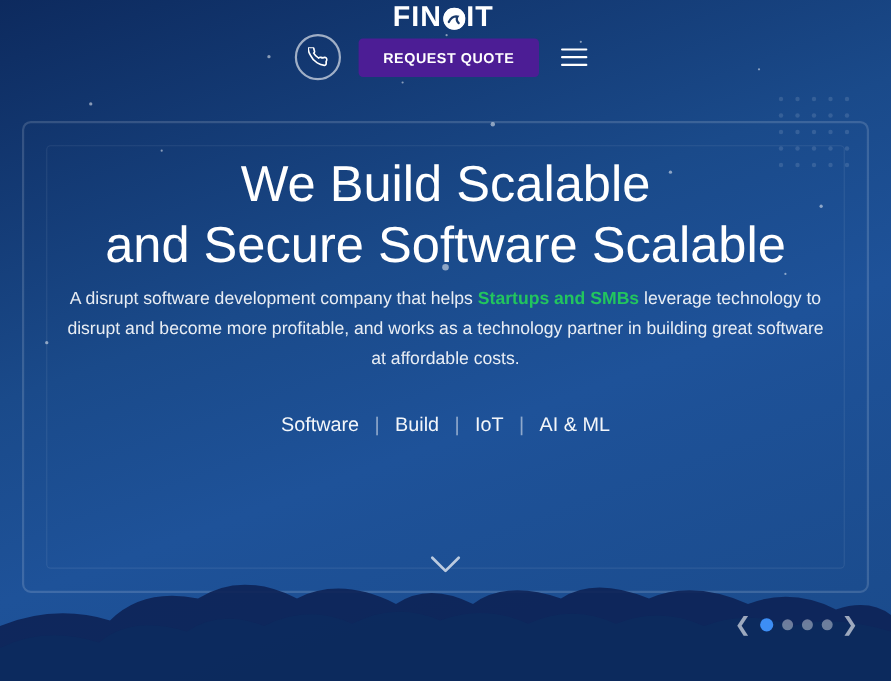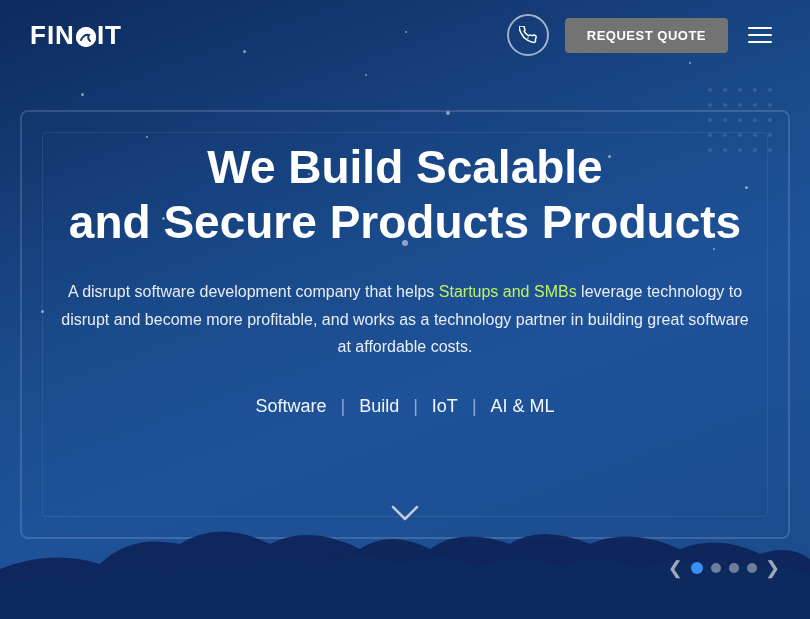--- a/index.html
+++ b/index.html
@@ -16,20 +16,21 @@
     header {
       position: absolute;
       top: 0; left: 0; right: 4px;
       height: 70px;
       display: flex;
       align-items: center;
       justify-content: space-between;
       padding: 0 30px;
       z-index: 100;
       background: transparent;
+      flex-direction: column;
     }
 
     .logo {
       display: flex;
       align-items: center;
     }
 
     .logo-text {
       color: #fff;
       font-size: 26px;
@@ -51,21 +52,21 @@
       border-radius: 50%;
       display: flex;
       align-items: center;
       justify-content: center;
       cursor: pointer;
       color: #fff;
       font-size: 18px;
     }
 
     .request-quote-btn {
-      background: #737373;
+      background: #4c1d95;
       color: #fff;
       border: none;
       padding: 10px 22px;
       border-radius: 4px;
       font-size: 13px;
       font-weight: 700;
       letter-spacing: 0.5px;
       text-transform: uppercase;
       cursor: pointer;
     }
@@ -133,36 +134,36 @@
       top: 140px;
       left: 0; right: 0;
       text-align: center;
       padding: 0 60px;
       z-index: 10;
     }
 
     .hero-title {
       color: #fff;
       font-size: 46px;
-      font-weight: 700;
+      font-weight: 400;
       line-height: 1.2;
-      margin-bottom: 28px;
+      margin-bottom: 8px;
     }
 
     .hero-subtitle {
       color: rgba(255,255,255,0.9);
       font-size: 16px;
       line-height: 1.7;
       max-width: 700px;
       margin: 0 auto 36px;
     }
 
     .hero-subtitle strong {
-      color: #bef264;
-      font-weight: 400;
+      color: #22c55e;
+      font-weight: 700;
     }
 
     .hero-tags {
       display: flex;
       justify-content: center;
       align-items: center;
       gap: 0;
       color: #fff;
       font-size: 18px;
       font-weight: 400;
@@ -346,21 +347,21 @@
       <span></span>
     </div>
   </div>
 </header>
 
 <div class="hero-content">
   <div class="top-dot"></div>
 
   <h1 class="hero-title">
     <span>We Build Scalable</span><br>
-    <span>and Secure Products Products</span>
+    <span>and Secure Software Scalable</span>
   </h1>
 
   <p class="hero-subtitle">
     <span>A disrupt software development company that helps </span><strong>Startups and SMBs</strong><span> leverage technology to disrupt and become more profitable, and works as a technology partner in building great software at affordable costs.</span>
   </p>
 
   <div class="hero-tags">
     <span class="hero-tag">Software</span>
     <span class="hero-divider"> | </span>
     <span class="hero-tag">Build</span>

